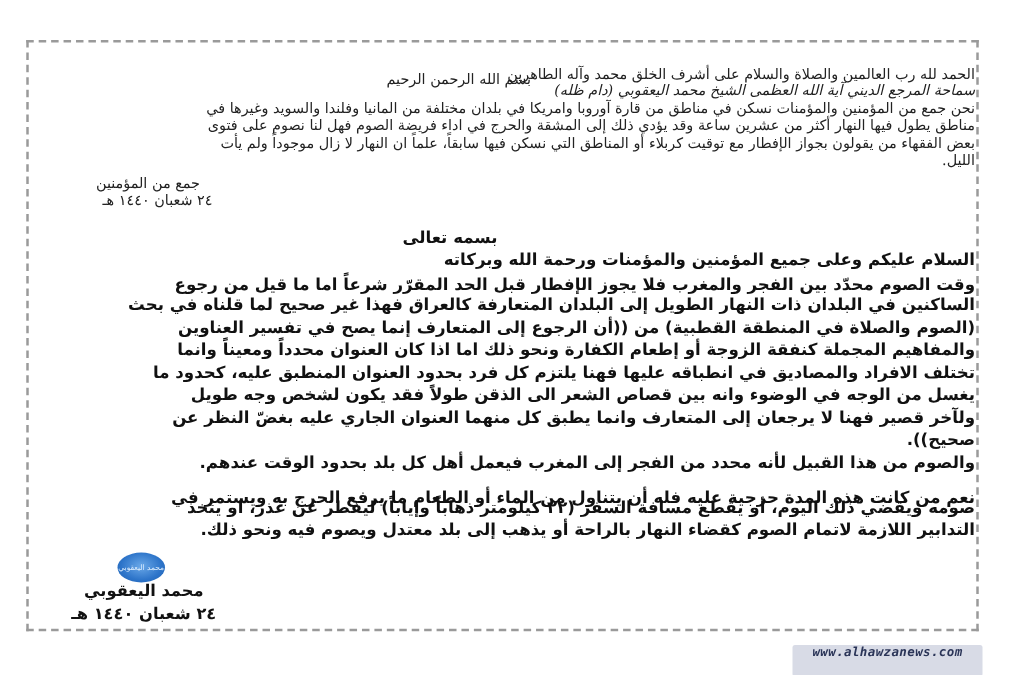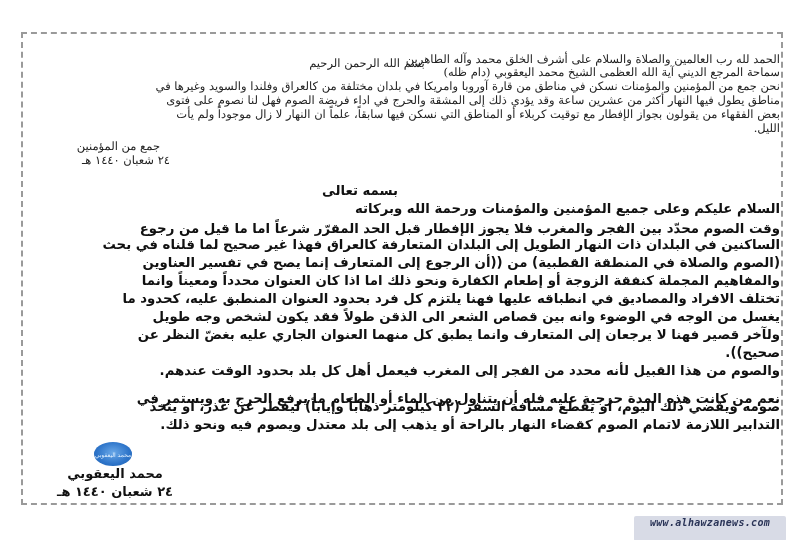--- a/index.html
+++ b/index.html
@@ -41,22 +41,22 @@
       font-size: 10px; line-height: 14px; color: #2b3558; letter-spacing: 0.3px;
     }
   </style>
 </head>
 <body>
 
 <div class="frame"></div>
 
 <div class="q-line center" style="left:0;width:734px;top:39px;margin-top:17px;">بسم الله الرحمن الرحيم</div>
 <div class="q-line" style="right:30px;top:52px;">الحمد لله رب العالمين والصلاة والسلام على أشرف الخلق محمد وآله الطاهرين</div>
-<div class="q-line" style="right:30px;top:65px;">سماحة المرجع الديني آية الله العظمى الشيخ محمد اليعقوبي (دام ظله)</div>
-<div class="q-line" style="right:30px;top:79px;">نحن جمع من المؤمنين والمؤمنات نسكن في مناطق من قارة آوروبا وامريكا في بلدان مختلفة من كالعراق وفلندا والسويد وغيرها في</div>
+<div class="q-line" style="right:30px;top:65px;font-style:italic;">سماحة المرجع الديني آية الله العظمى الشيخ محمد اليعقوبي (دام ظله)</div>
+<div class="q-line" style="right:30px;top:79px;">نحن جمع من المؤمنين والمؤمنات نسكن في مناطق من قارة آوروبا وامريكا في بلدان مختلفة من المانيا وفلندا والسويد وغيرها في</div>
 <div class="q-line" style="right:30px;top:93px;">مناطق يطول فيها النهار أكثر من عشرين ساعة وقد يؤدي ذلك إلى المشقة والحرج في اداء فريضة الصوم فهل لنا نصوم على فتوى</div>
 <div class="q-line" style="right:30px;top:107px;">بعض الفقهاء من يقولون بجواز الإفطار مع توقيت كربلاء أو المناطق التي نسكن فيها سابقاً، علماً ان النهار لا زال موجوداً ولم يأت</div>
 <div class="q-line" style="right:30px;top:121px;">الليل.</div>
 <div class="q-line" style="right:650px;top:139px;">جمع من المؤمنين</div>
 <div class="q-line" style="right:640px;top:153px;">٢٤ شعبان ١٤٤٠ هـ</div>
 
 <div class="a-line center" style="left:0;width:720px;top:182px;">بسمه تعالى</div>
 <div class="a-line" style="right:30px;top:200px;">السلام عليكم وعلى جميع المؤمنين والمؤمنات ورحمة الله وبركاته</div>
 <div class="a-line" style="right:30px;top:220px;">وقت الصوم محدّد بين الفجر والمغرب فلا يجوز الإفطار قبل الحد المقرّر شرعاً اما ما قيل من رجوع</div>
 <div class="a-line" style="right:30px;top:236px;">الساكنين في البلدان ذات النهار الطويل إلى البلدان المتعارفة كالعراق فهذا غير صحيح لما قلناه في بحث</div>

